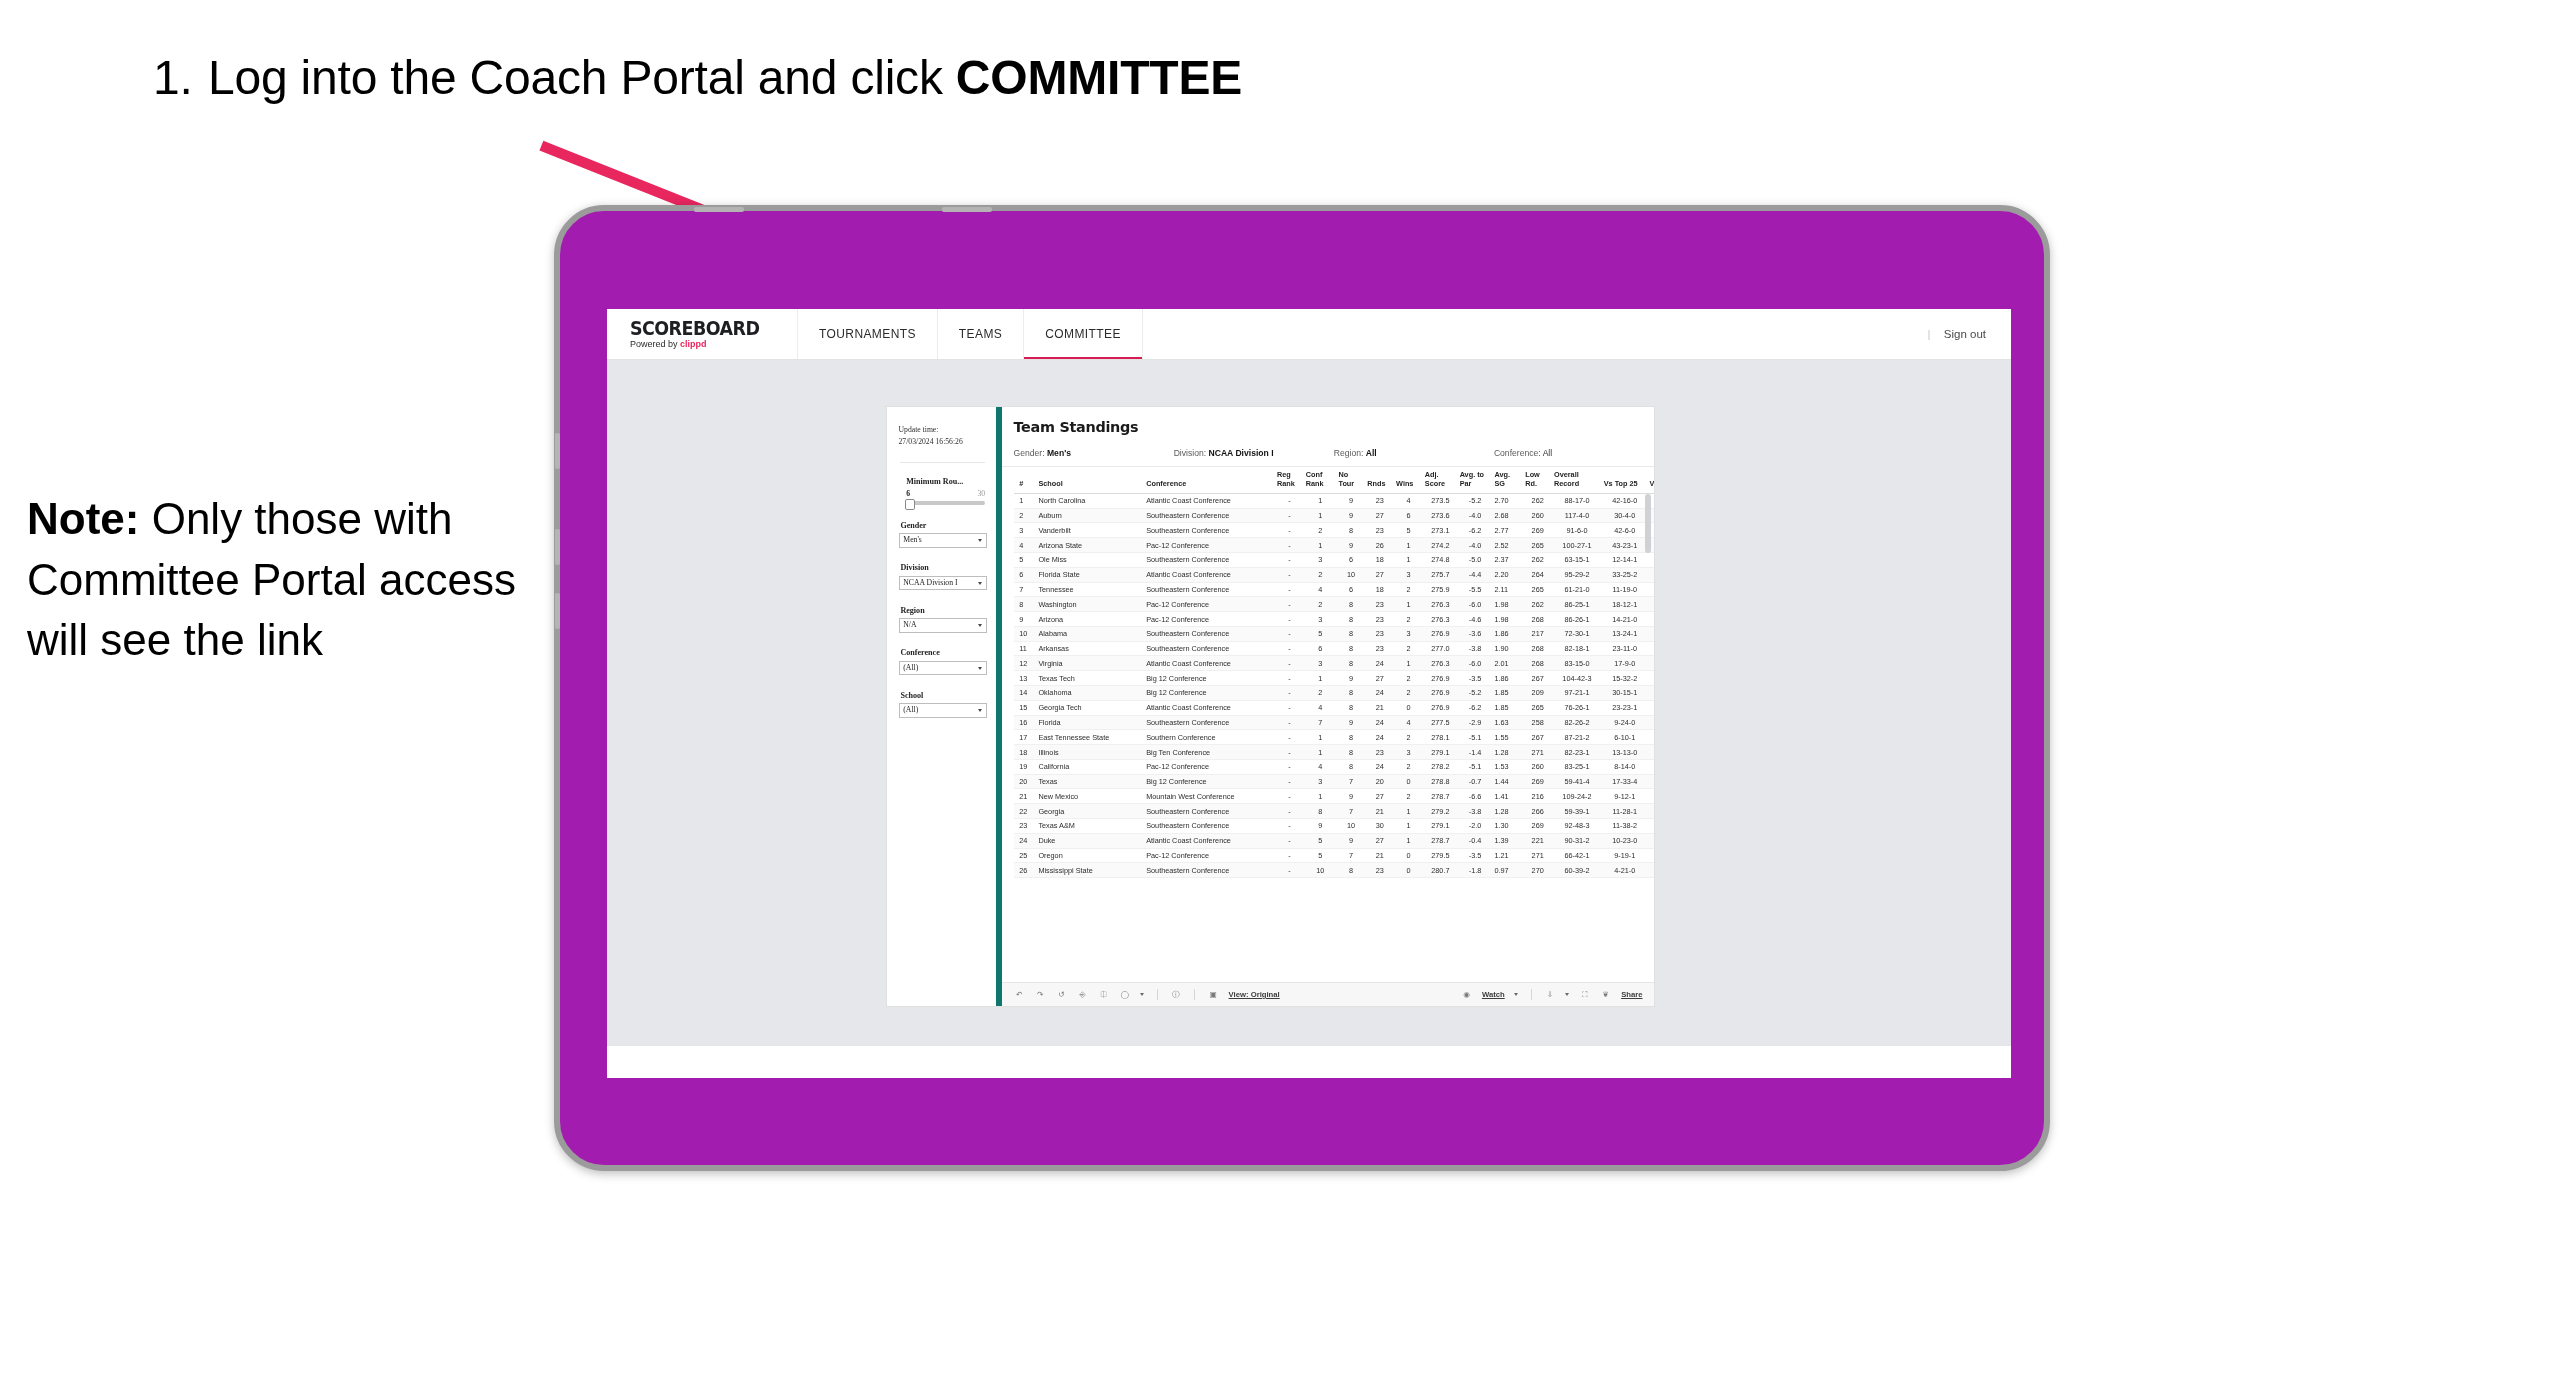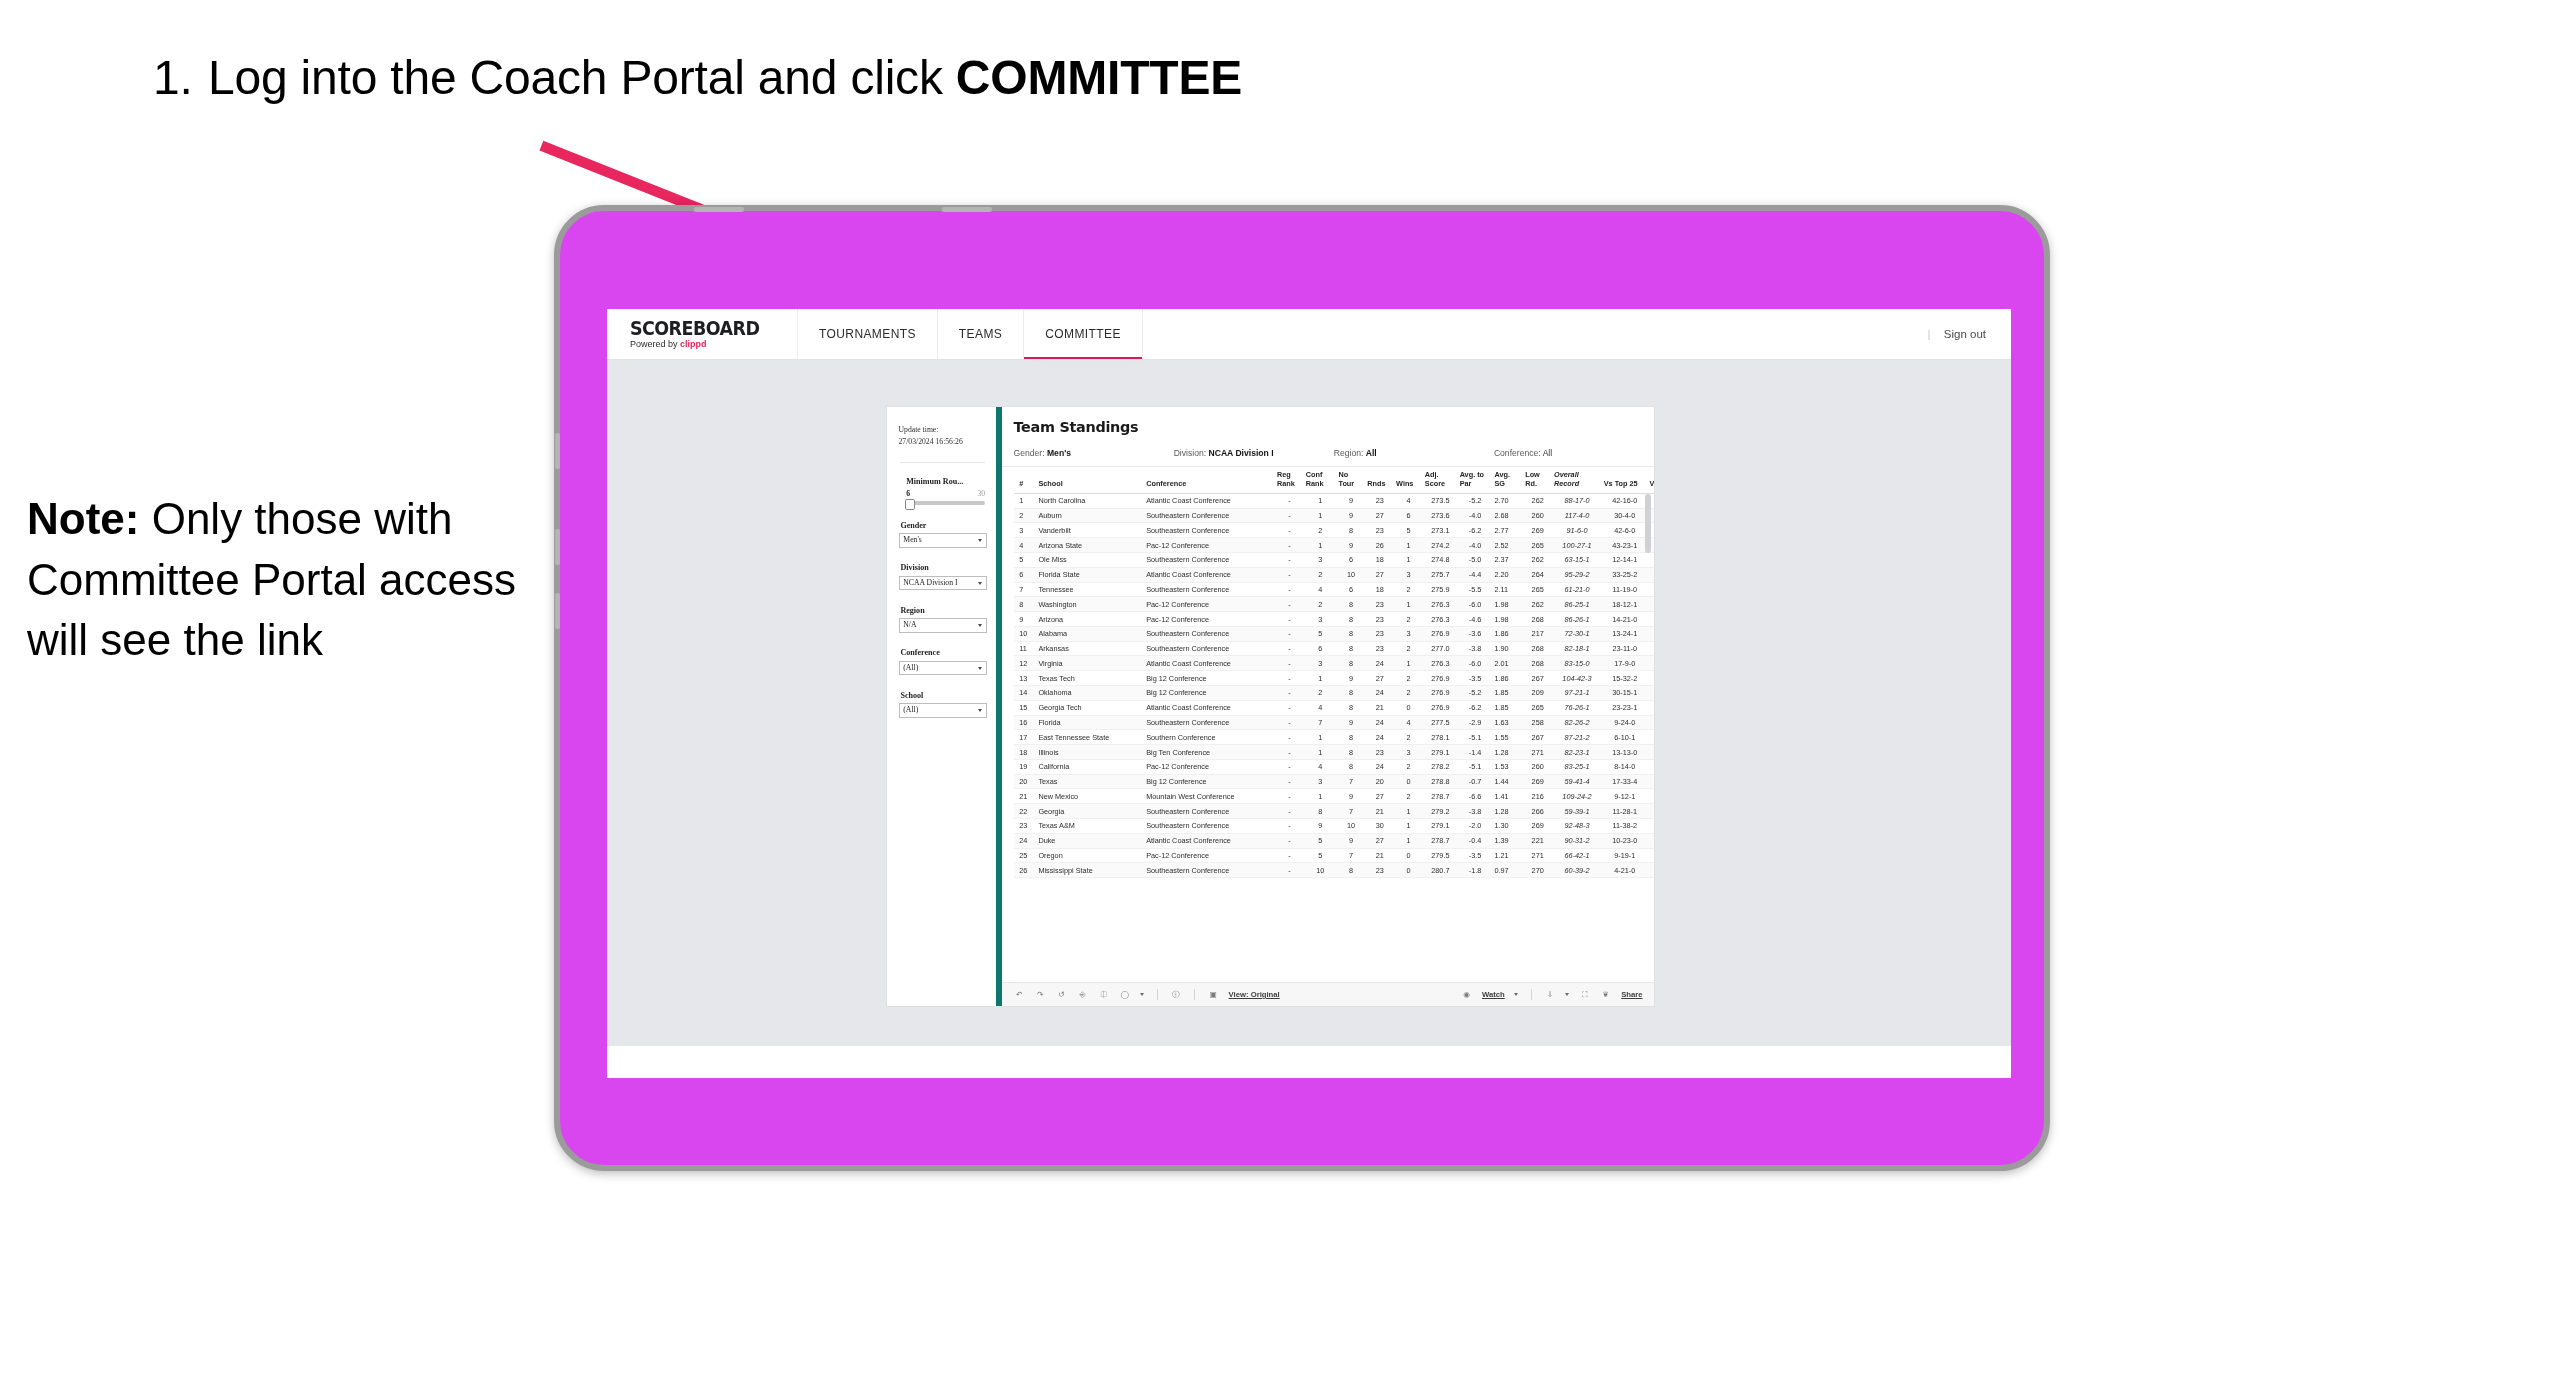--- a/index.html
+++ b/index.html
@@ -22,21 +22,21 @@
     font-size:44px;line-height:1.38;color:#000;
   }
   #slide-note b{font-weight:bold;}
 
   
   #callout-arrow{position:absolute;left:499px;top:115px;width:556px;height:249px;}
 
   
   #tablet{
     position:absolute;left:554px;top:205px;width:1496px;height:966px;
-    background:#d946ef;border-radius:50px;
+    background:#a21caf;border-radius:50px;
     border:6.7px solid #9b9b9b;
     box-sizing:border-box;
     box-shadow:0 2.9px 9.6px rgba(0,0,0,.25);
   }
   .bezel-btn{position:absolute;background:#b4b4b4;border-radius:1.9px;}
   #btn-top-a{left:134px;top:-3.8px;width:50px;height:4.8px;}
   #btn-top-b{left:382px;top:-3.8px;width:50px;height:4.8px;}
   #btn-side-a{left:-4.8px;top:222px;width:4.8px;height:36px;}
   #btn-side-b{left:-4.8px;top:318px;width:4.8px;height:36px;}
   #btn-side-c{left:-4.8px;top:382px;width:4.8px;height:36px;}
@@ -151,21 +151,21 @@
   table#standings tbody tr:nth-child(even) td{background:#fafafa;}
   .c-num{width:15.3px;padding-left:5.8px !important;}
   .c-school{width:104px;}
   .c-conf{width:127px;}
   .c-sm{width:25px;text-align:center;}
   .c-sm2{width:29px;text-align:center;}
   .c-score{width:31px;text-align:center;}
   .c-par{width:31px;text-align:center;}
   .c-sg{width:27px;text-align:left;}
   .c-low{width:25px;text-align:center;}
-  .c-rec{width:46px;text-align:center;font-style:italic;}
+  .c-rec{width:46px;text-align:center;}
   .c-t25{width:42px;text-align:center;}
   .c-t50{width:42px;text-align:center;}
   #tbl-wrap{position:relative;padding:0 11.5px 0 11.5px;flex:1;overflow:hidden;}
   #v-scroll{
     position:absolute;right:2.9px;top:27px;width:5.8px;height:59px;background:#cfd1d5;border-radius:2.9px;
   }
 
   
   #sheet-toolbar{
     height:23px;border-top:1px solid #e6e6e6;background:#f7f7f7;

